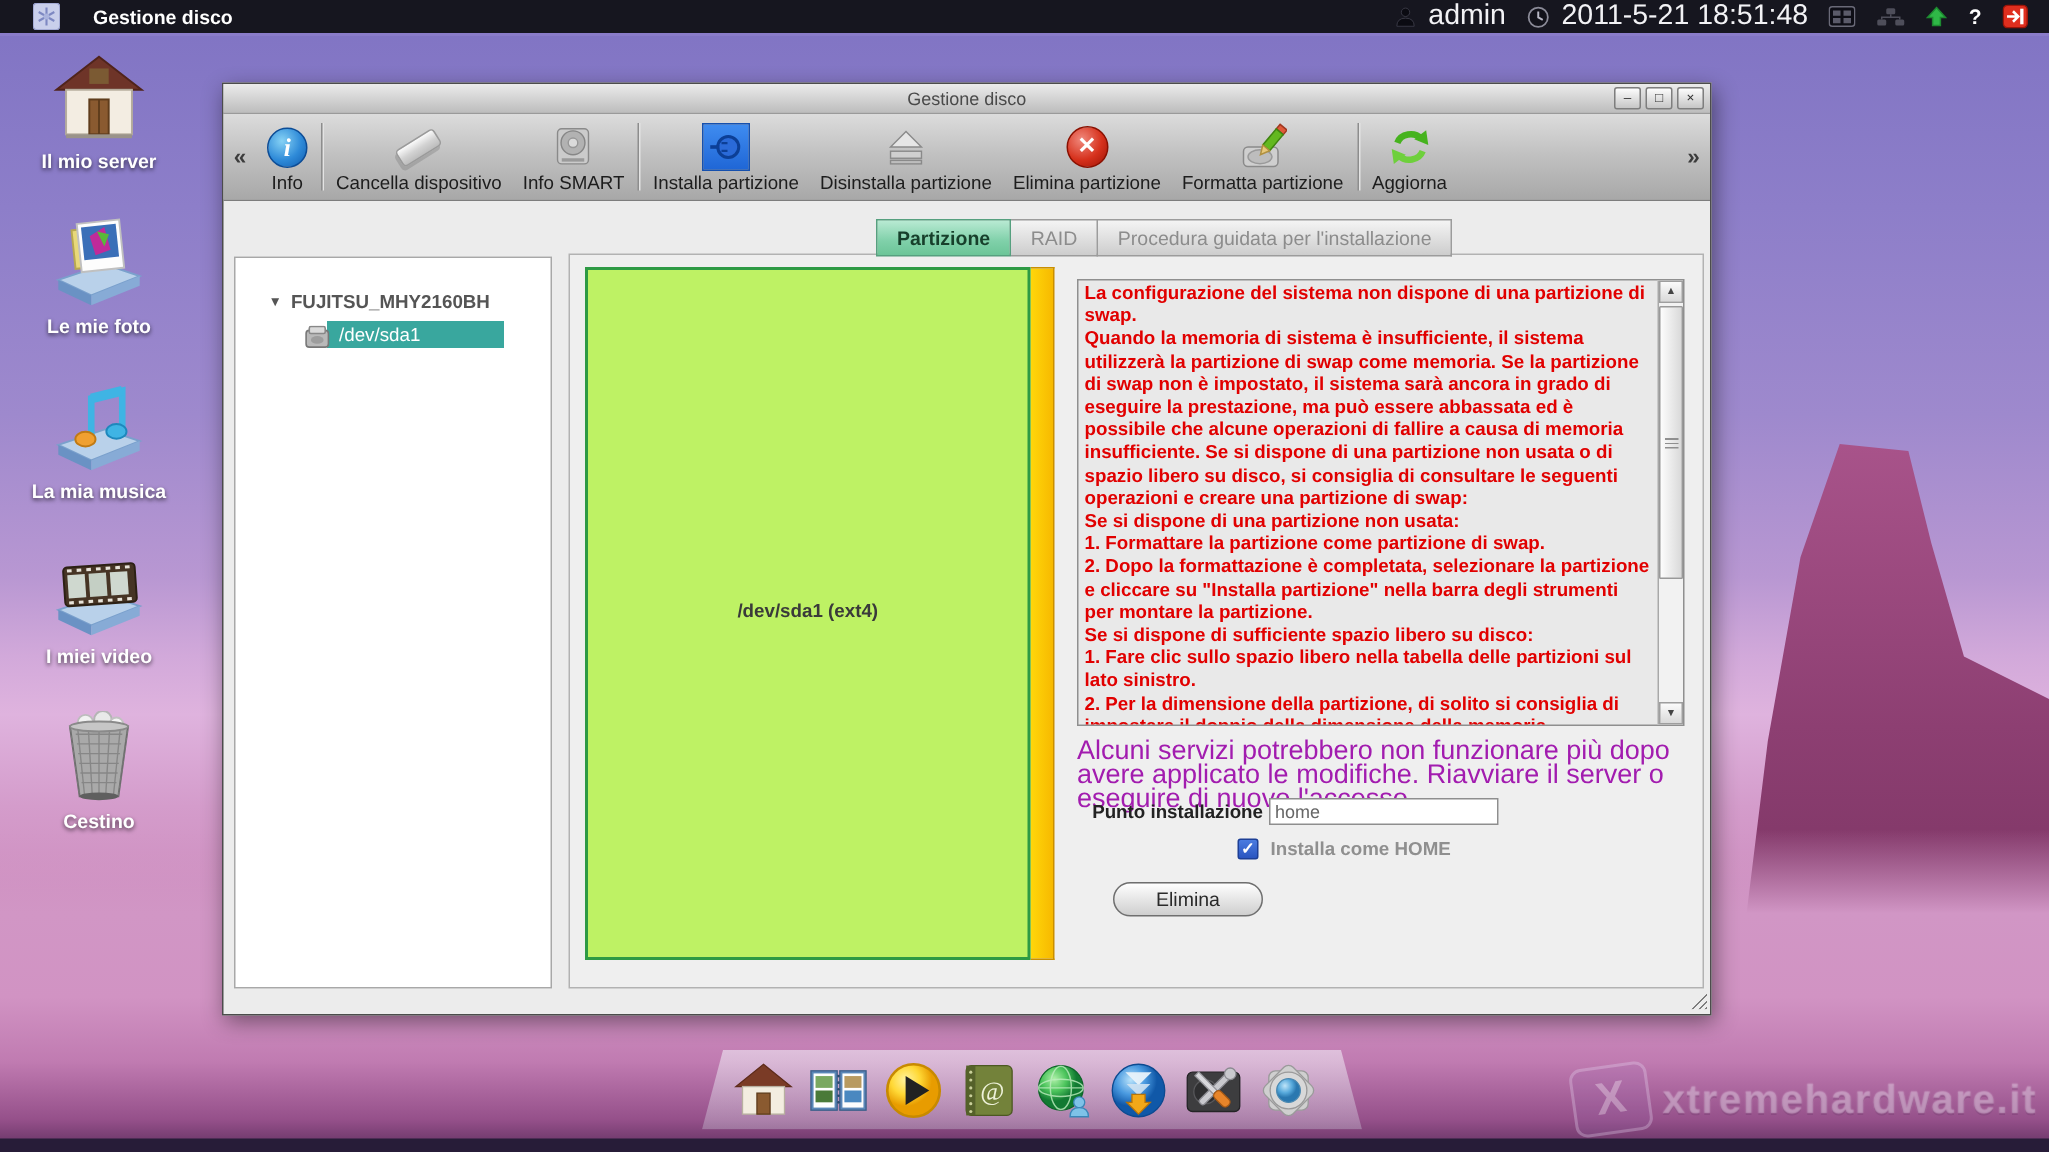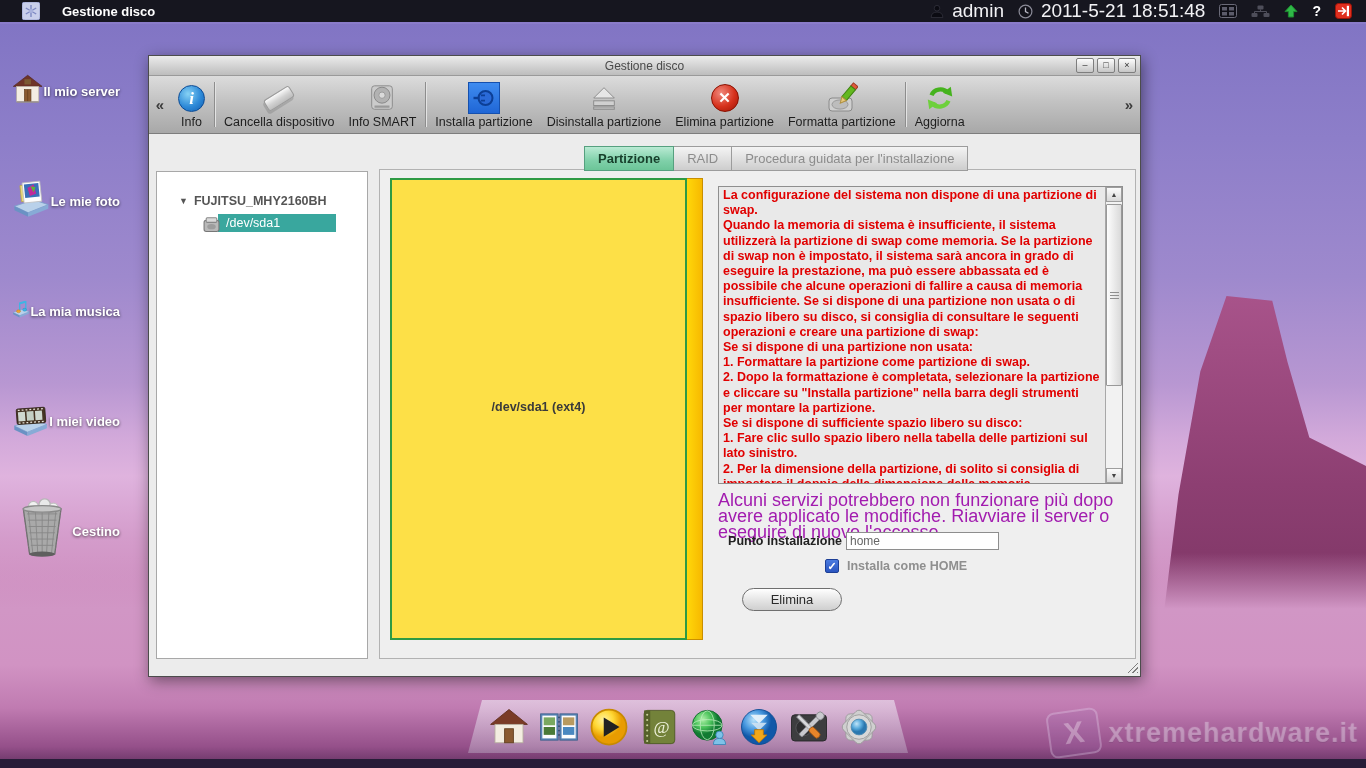--- a/index.html
+++ b/index.html
@@ -25,21 +25,21 @@
     display:flex; align-items:center; z-index:50; }
   .tb-appicon { margin-left:22px; display:flex; }
   .tb-title { color:#fff; font-size:13px; font-weight:bold; margin-left:22px; }
   .tb-right { margin-left:auto; margin-right:14px; display:flex; align-items:center; gap:14px; }
   .tb-user, .tb-time { color:#f2f2f5; font-size:19px; display:flex; align-items:center; gap:8px; }
   .tb-ic { display:flex; align-items:center; justify-content:center; }
   .tb-help { color:#fff; font-size:14px; font-weight:bold; }
 
   
   .desk-icons { position:absolute; left:12px; top:34px; width:108px; z-index:5; }
-  .desk-item { height:110px; display:flex; flex-direction:row; align-items:center; cursor:pointer; }
+  .desk-item { height:110px; display:flex; flex-direction:column; align-items:center; cursor:pointer; }
   .desk-item svg { display:block; }
   .desk-label { margin-top:4px; color:#fff; font-size:13px; font-weight:bold; text-shadow:0 1px 3px rgba(0,0,0,.65); white-space:nowrap; }
 
   
   .win { position:absolute; left:148px; top:55px; width:993px; height:622px; background:#ececec;
     border:1px solid #4c4c4c; box-shadow:2px 4px 14px rgba(0,0,0,.45); z-index:20; }
   .titlebar { height:20px; background:linear-gradient(180deg,#ebebeb,#bdbdbd); border-bottom:1px solid #9a9a9a;
     display:flex; align-items:center; position:relative; }
   .titlebar .wtitle { position:absolute; left:0; right:0; text-align:center; font-size:12px; color:#4a4a4a; }
   .wbtns { margin-left:auto; display:flex; gap:3px; padding-right:4px; z-index:2; }
@@ -70,21 +70,21 @@
 
   .tree-panel { position:absolute; left:7px; top:37px; width:212px; height:488px; background:#fff; border:1px solid #a8a8a8; }
   .tree-root { margin:22px 0 0 22px; display:flex; align-items:center; gap:6px; font-size:12.5px; font-weight:bold; color:#555; cursor:pointer; }
   .tree-caret { font-size:9px; color:#555; }
   .tree-child { margin:6px 0 0 46px; display:flex; align-items:flex-end; cursor:pointer; }
   .tree-child .sel { background:#39a79e; color:#fff; font-size:12.5px; padding:2px 8px; min-width:118px; }
 
   .main-pane { position:absolute; left:230px; top:35px; width:757px; height:490px; background:#efefef; border:1px solid #b2b2b2; }
 
   .part-map { position:absolute; left:10px; top:8px; width:313px; height:462px; display:flex; cursor:pointer; }
-  .part-box { width:297px; height:100%; background:#fde047; border:2px solid #2E9A44; position:relative; }
+  .part-box { width:297px; height:100%; background:#bef264; border:2px solid #2E9A44; position:relative; }
   .part-label { position:absolute; left:0; right:0; top:48%; text-align:center; font-size:12.5px; font-weight:bold; color:#3a3a3a; }
   .part-free { width:16px; height:100%; background:linear-gradient(90deg,#ffd70a,#f7b900); border:1px solid #c98f00; border-left:none; cursor:pointer; }
 
   .info-panel { position:absolute; left:338px; top:16px; width:405px; height:298px; background:#e9e9e9; border:1px solid #8f8f8f; display:flex; }
   .info-text { flex:1; padding:1px 4px; font-size:12.5px; font-weight:bold; color:#E10000; line-height:15.2px; white-space:pre-wrap; overflow:hidden; }
   .sbar { width:17px; background:#f2f2f2; border-left:1px solid #a8a8a8; position:relative; }
   .sbtn { position:absolute; left:0; width:16px; height:15px; background:linear-gradient(180deg,#fbfbfb,#d9d9d9); border:1px solid #9e9e9e;
     font-size:7px; color:#444; text-align:center; line-height:13px; cursor:pointer; }
   .sbtn.up { top:0; } .sbtn.down { bottom:0; }
   .sthumb { position:absolute; left:0; top:17px; width:16px; height:182px; background:linear-gradient(90deg,#fdfdfd,#d9d9d9); border:1px solid #999; border-radius:1px; cursor:grab; }

